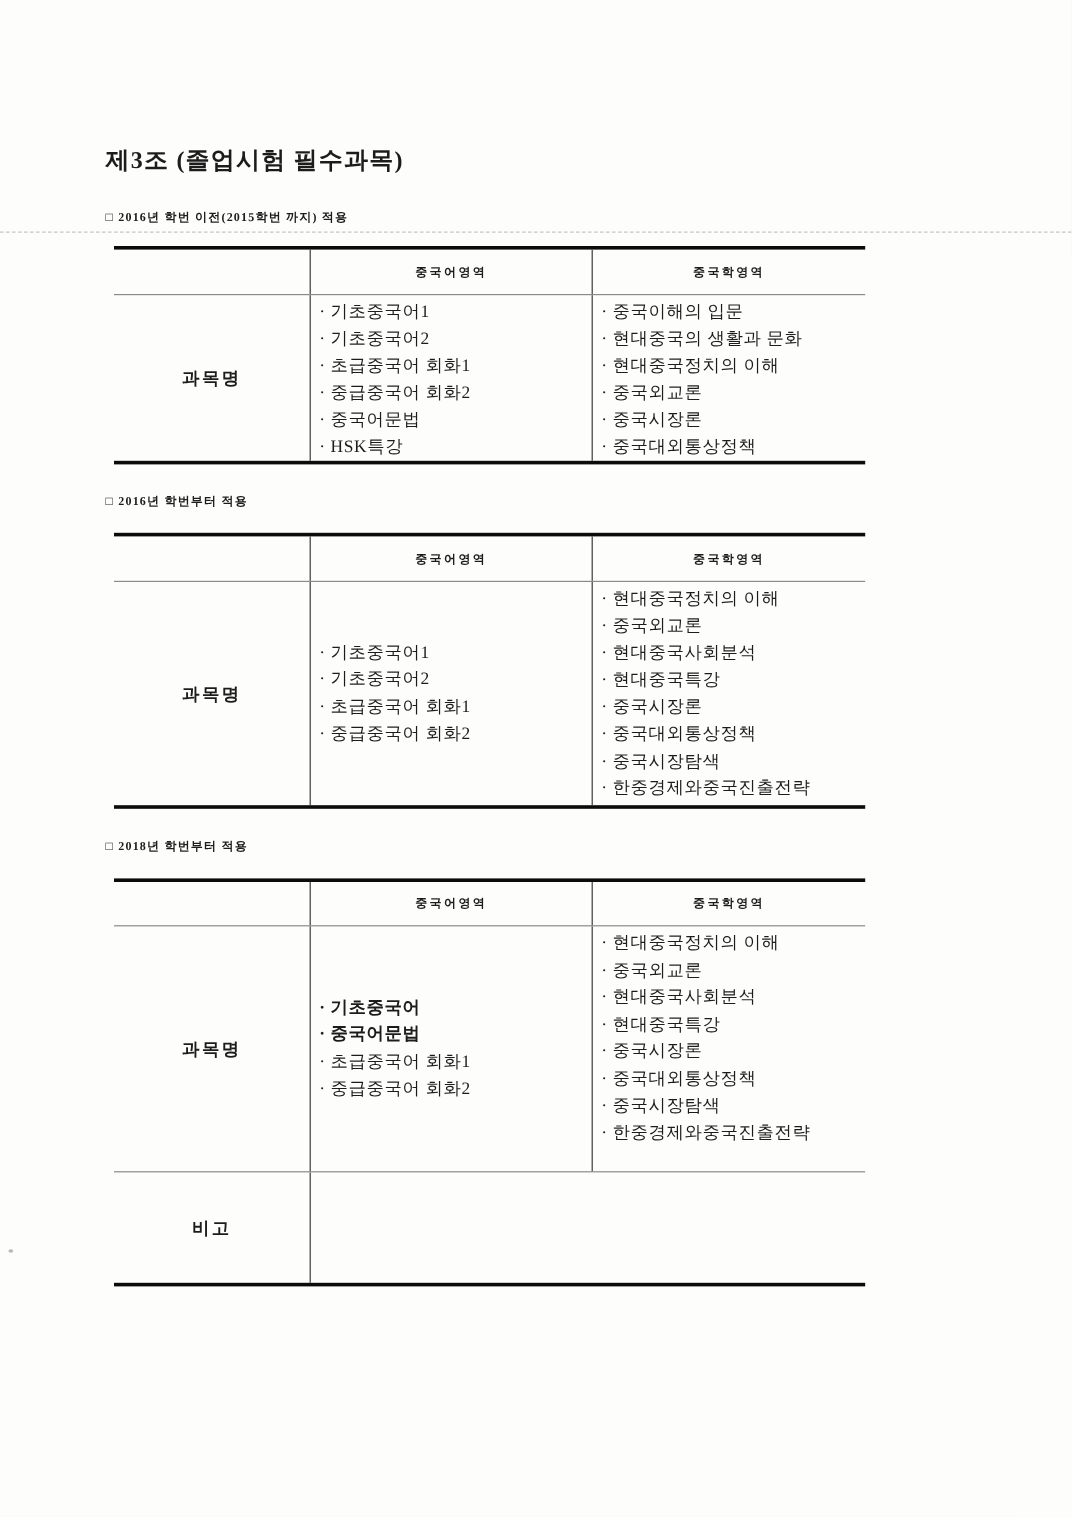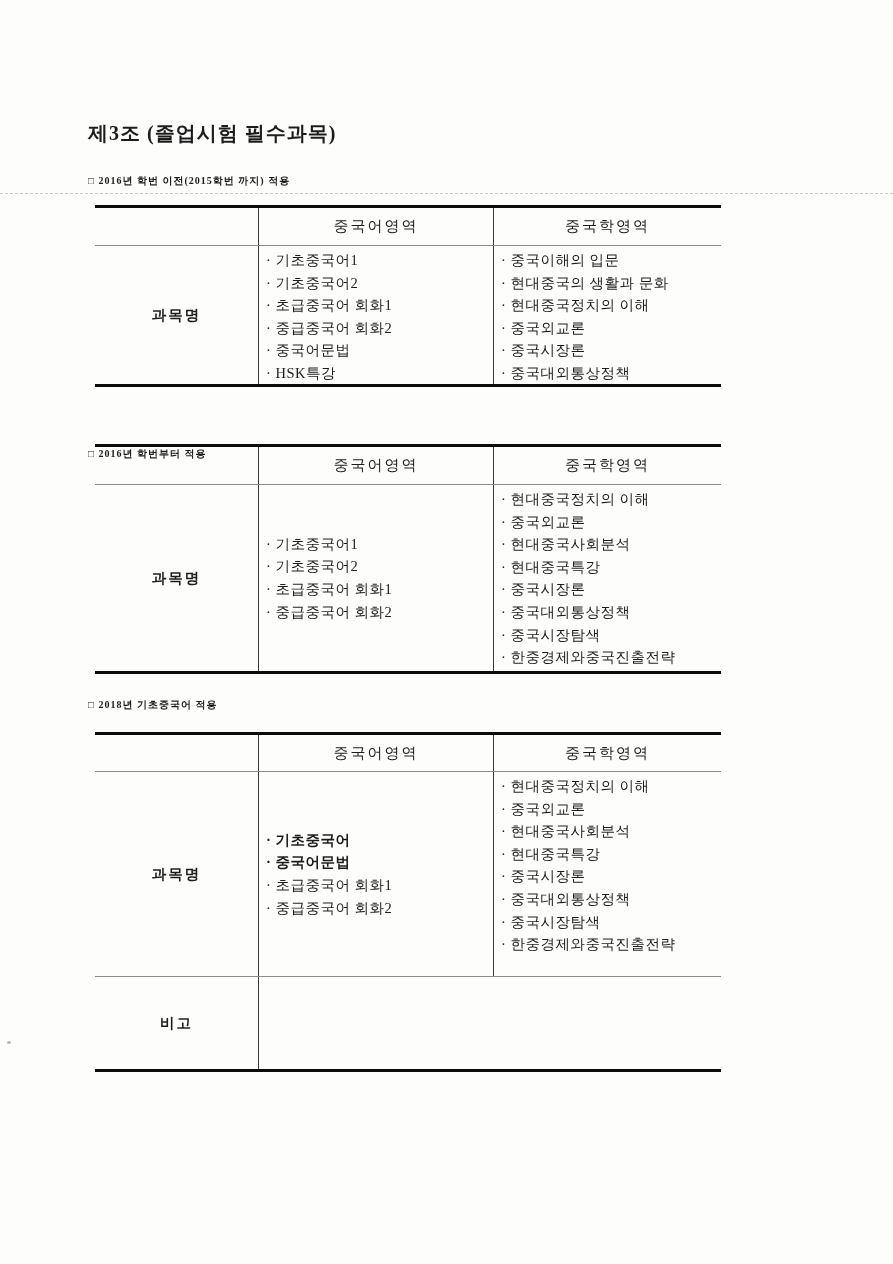--- a/index.html
+++ b/index.html
@@ -40,21 +40,21 @@
   }
   .tr{display:flex;}
   .td{box-sizing:border-box;}
   .c1{width:163px;}
   .c2{width:235px;border-left:1px solid #3a3a3a;}
   .c3{width:228px;border-left:1px solid #3a3a3a;}
   .header-row{border-bottom:1.5px solid #8b8b8b;}
   .note-sep{border-top:1px solid #8b8b8b;}
   .th{
     display:flex;align-items:center;justify-content:center;
-    font-size:15px;font-weight:400;letter-spacing:2px;
+    font-size:10px;font-weight:700;letter-spacing:2px;
   }
   .row-label{
     display:flex;align-items:center;justify-content:center;
     font-size:14.5px;font-weight:700;letter-spacing:2px;font-family:Liberation Mono, monospace;
   }
   .cell{
     font-size:14.5px;
     padding:3px 6px 0 7px;
   }
   .cell .cell-item{
@@ -111,21 +111,21 @@
           <div class="cell-item">· 중국이해의 입문</div>
           <div class="cell-item">· 현대중국의 생활과 문화</div>
           <div class="cell-item">· 현대중국정치의 이해</div>
           <div class="cell-item">· 중국외교론</div>
           <div class="cell-item">· 중국시장론</div>
           <div class="cell-item">· 중국대외통상정책</div>
         </div>
     </div>
   </div>
 
-  <div class="section-heading" style="top:411px;margin-top:36px;">□ 2016년 학번부터 적용</div>
+  <div class="section-heading" style="top:411px;">□ 2016년 학번부터 적용</div>
 
   <div class="doc-table" id="t2" style="top:444px;">
     <div class="tr header-row">
       <div class="td c1"></div>
       <div class="td c2 th">중국어영역</div>
       <div class="td c3 th">중국학영역</div>
     </div>
     <div class="tr body-row">
       <div class="td c1 row-label">과목명</div>
       <div class="td c2 cell v-center">
@@ -140,21 +140,21 @@
           <div class="cell-item">· 현대중국사회분석</div>
           <div class="cell-item">· 현대중국특강</div>
           <div class="cell-item">· 중국시장론</div>
           <div class="cell-item">· 중국대외통상정책</div>
           <div class="cell-item">· 중국시장탐색</div>
           <div class="cell-item">· 한중경제와중국진출전략</div>
         </div>
     </div>
   </div>
 
-  <div class="section-heading" style="top:698px;">□ 2018년 기초중국어 적용</div>
+  <div class="section-heading" style="top:698px;">□ 2018년 학번부터 적용</div>
 
   <div class="doc-table" id="t3" style="top:732px;">
     <div class="tr header-row">
       <div class="td c1"></div>
       <div class="td c2 th">중국어영역</div>
       <div class="td c3 th">중국학영역</div>
     </div>
     <div class="tr body-row">
       <div class="td c1 row-label">과목명</div>
       <div class="td c2 cell v-center">

